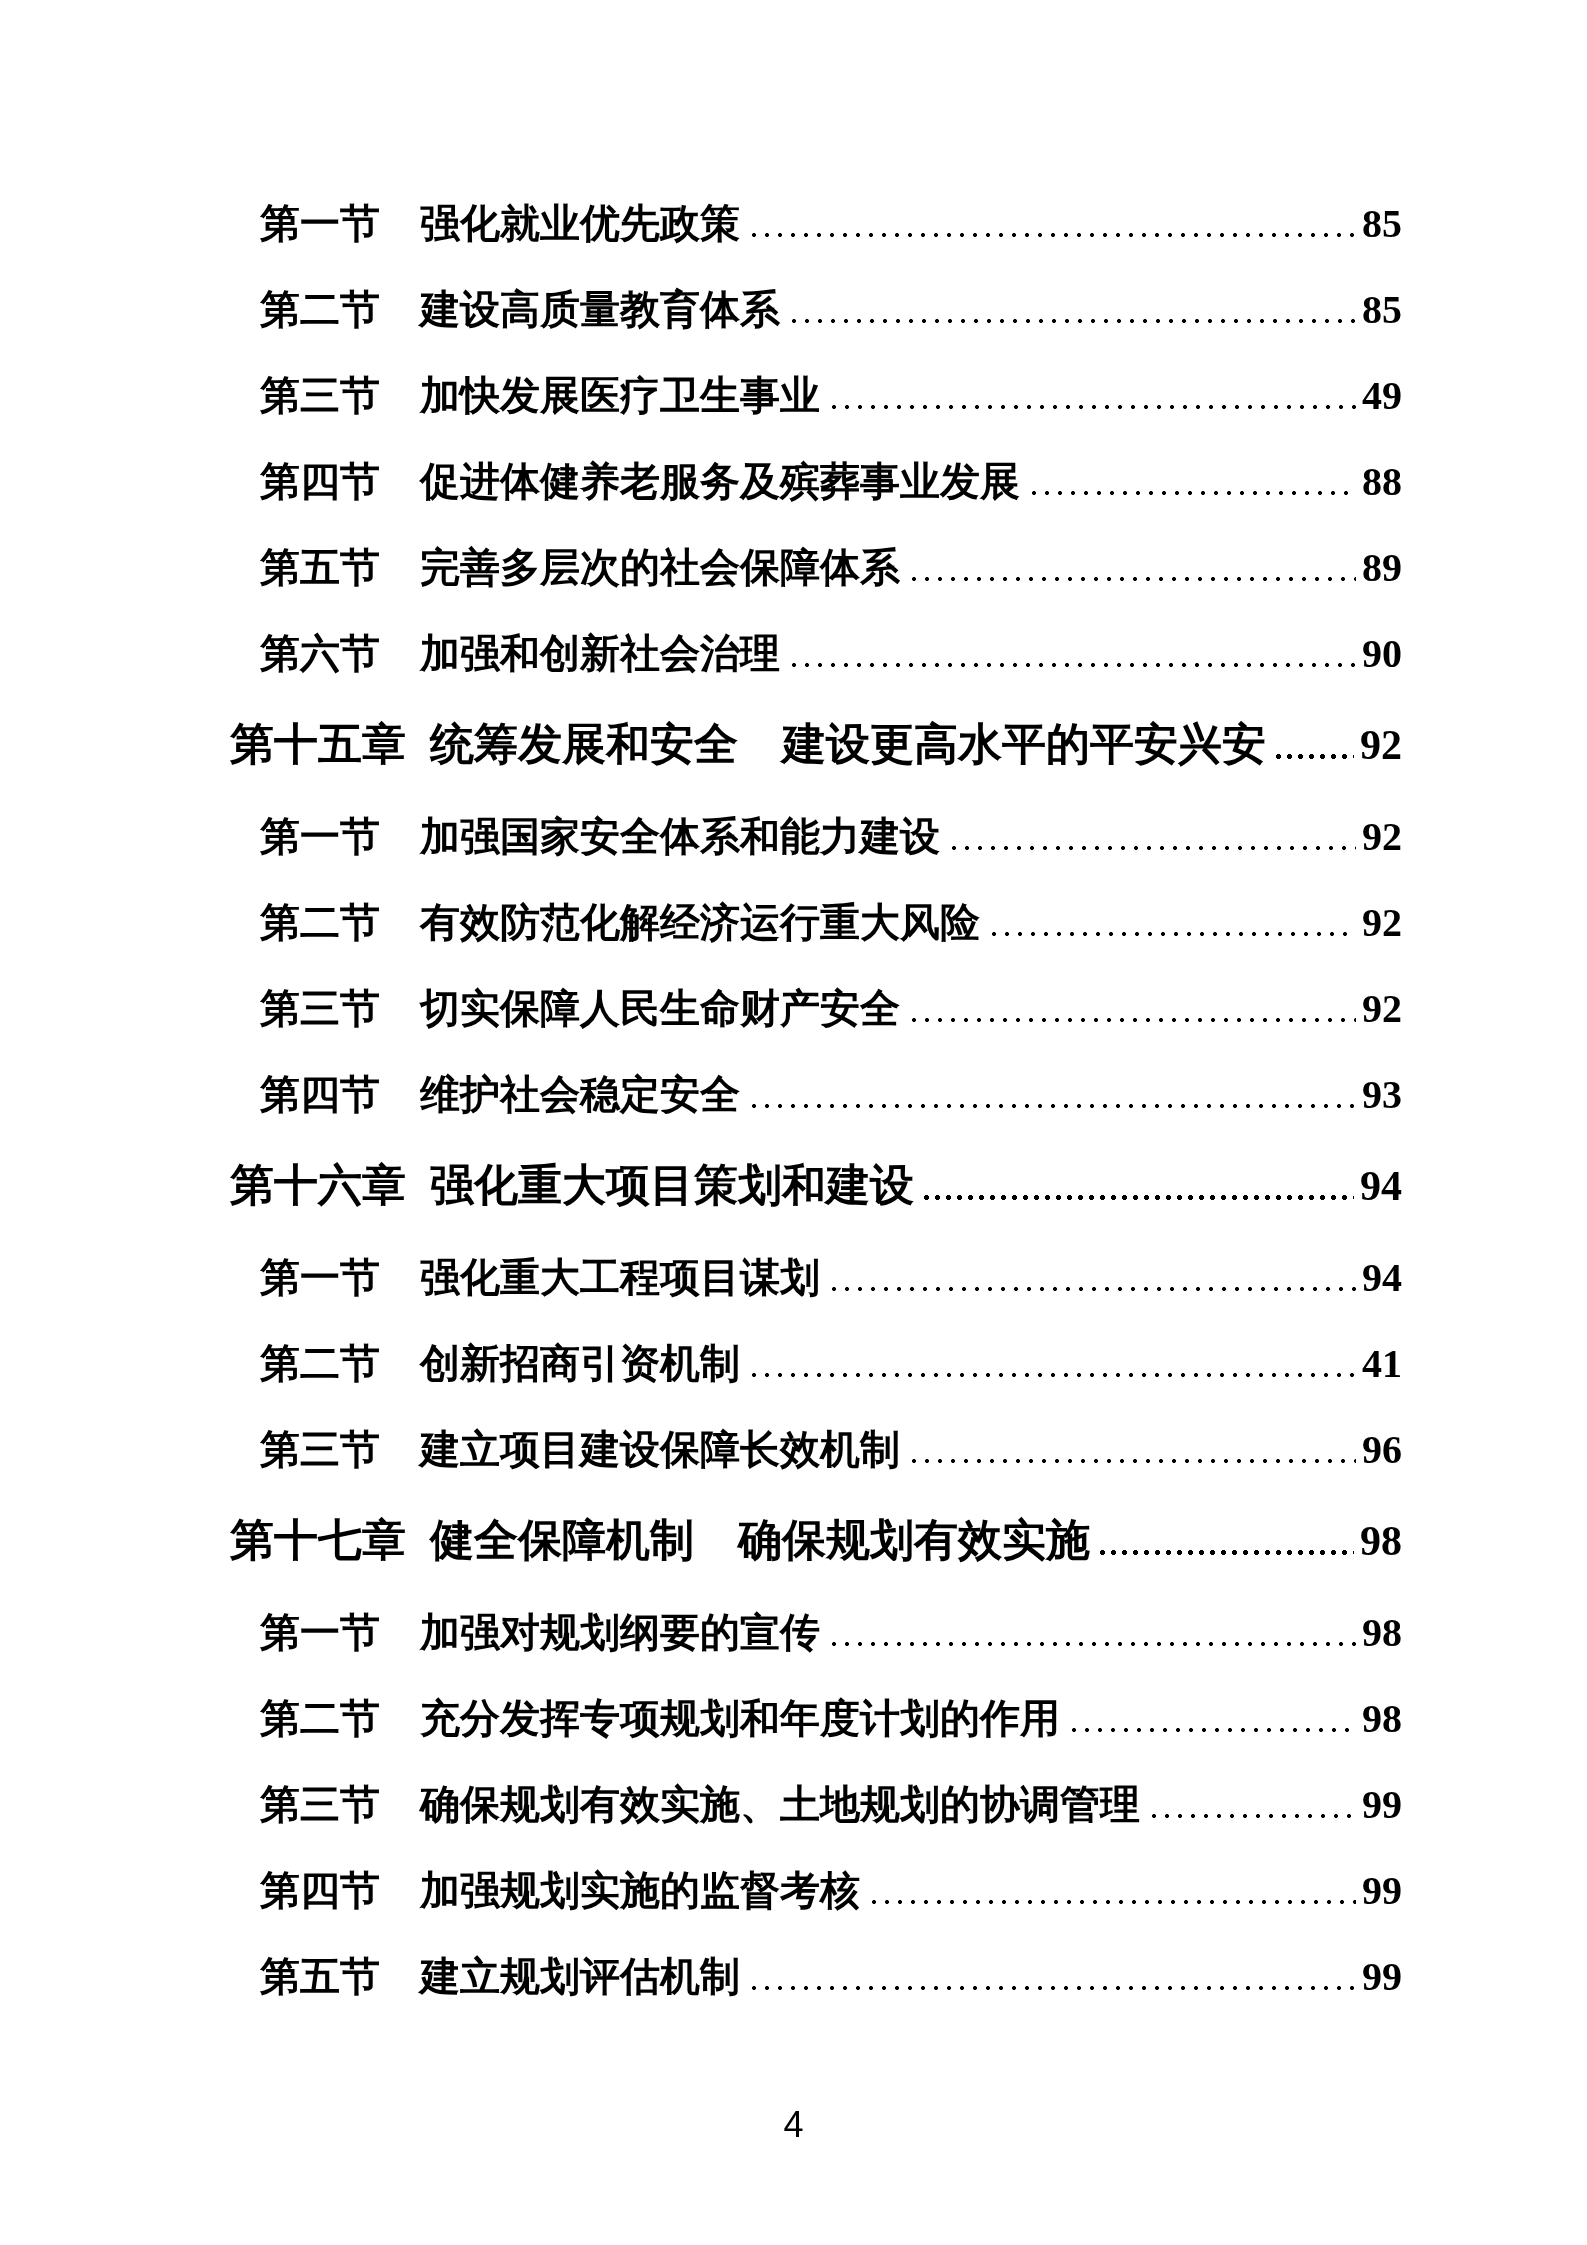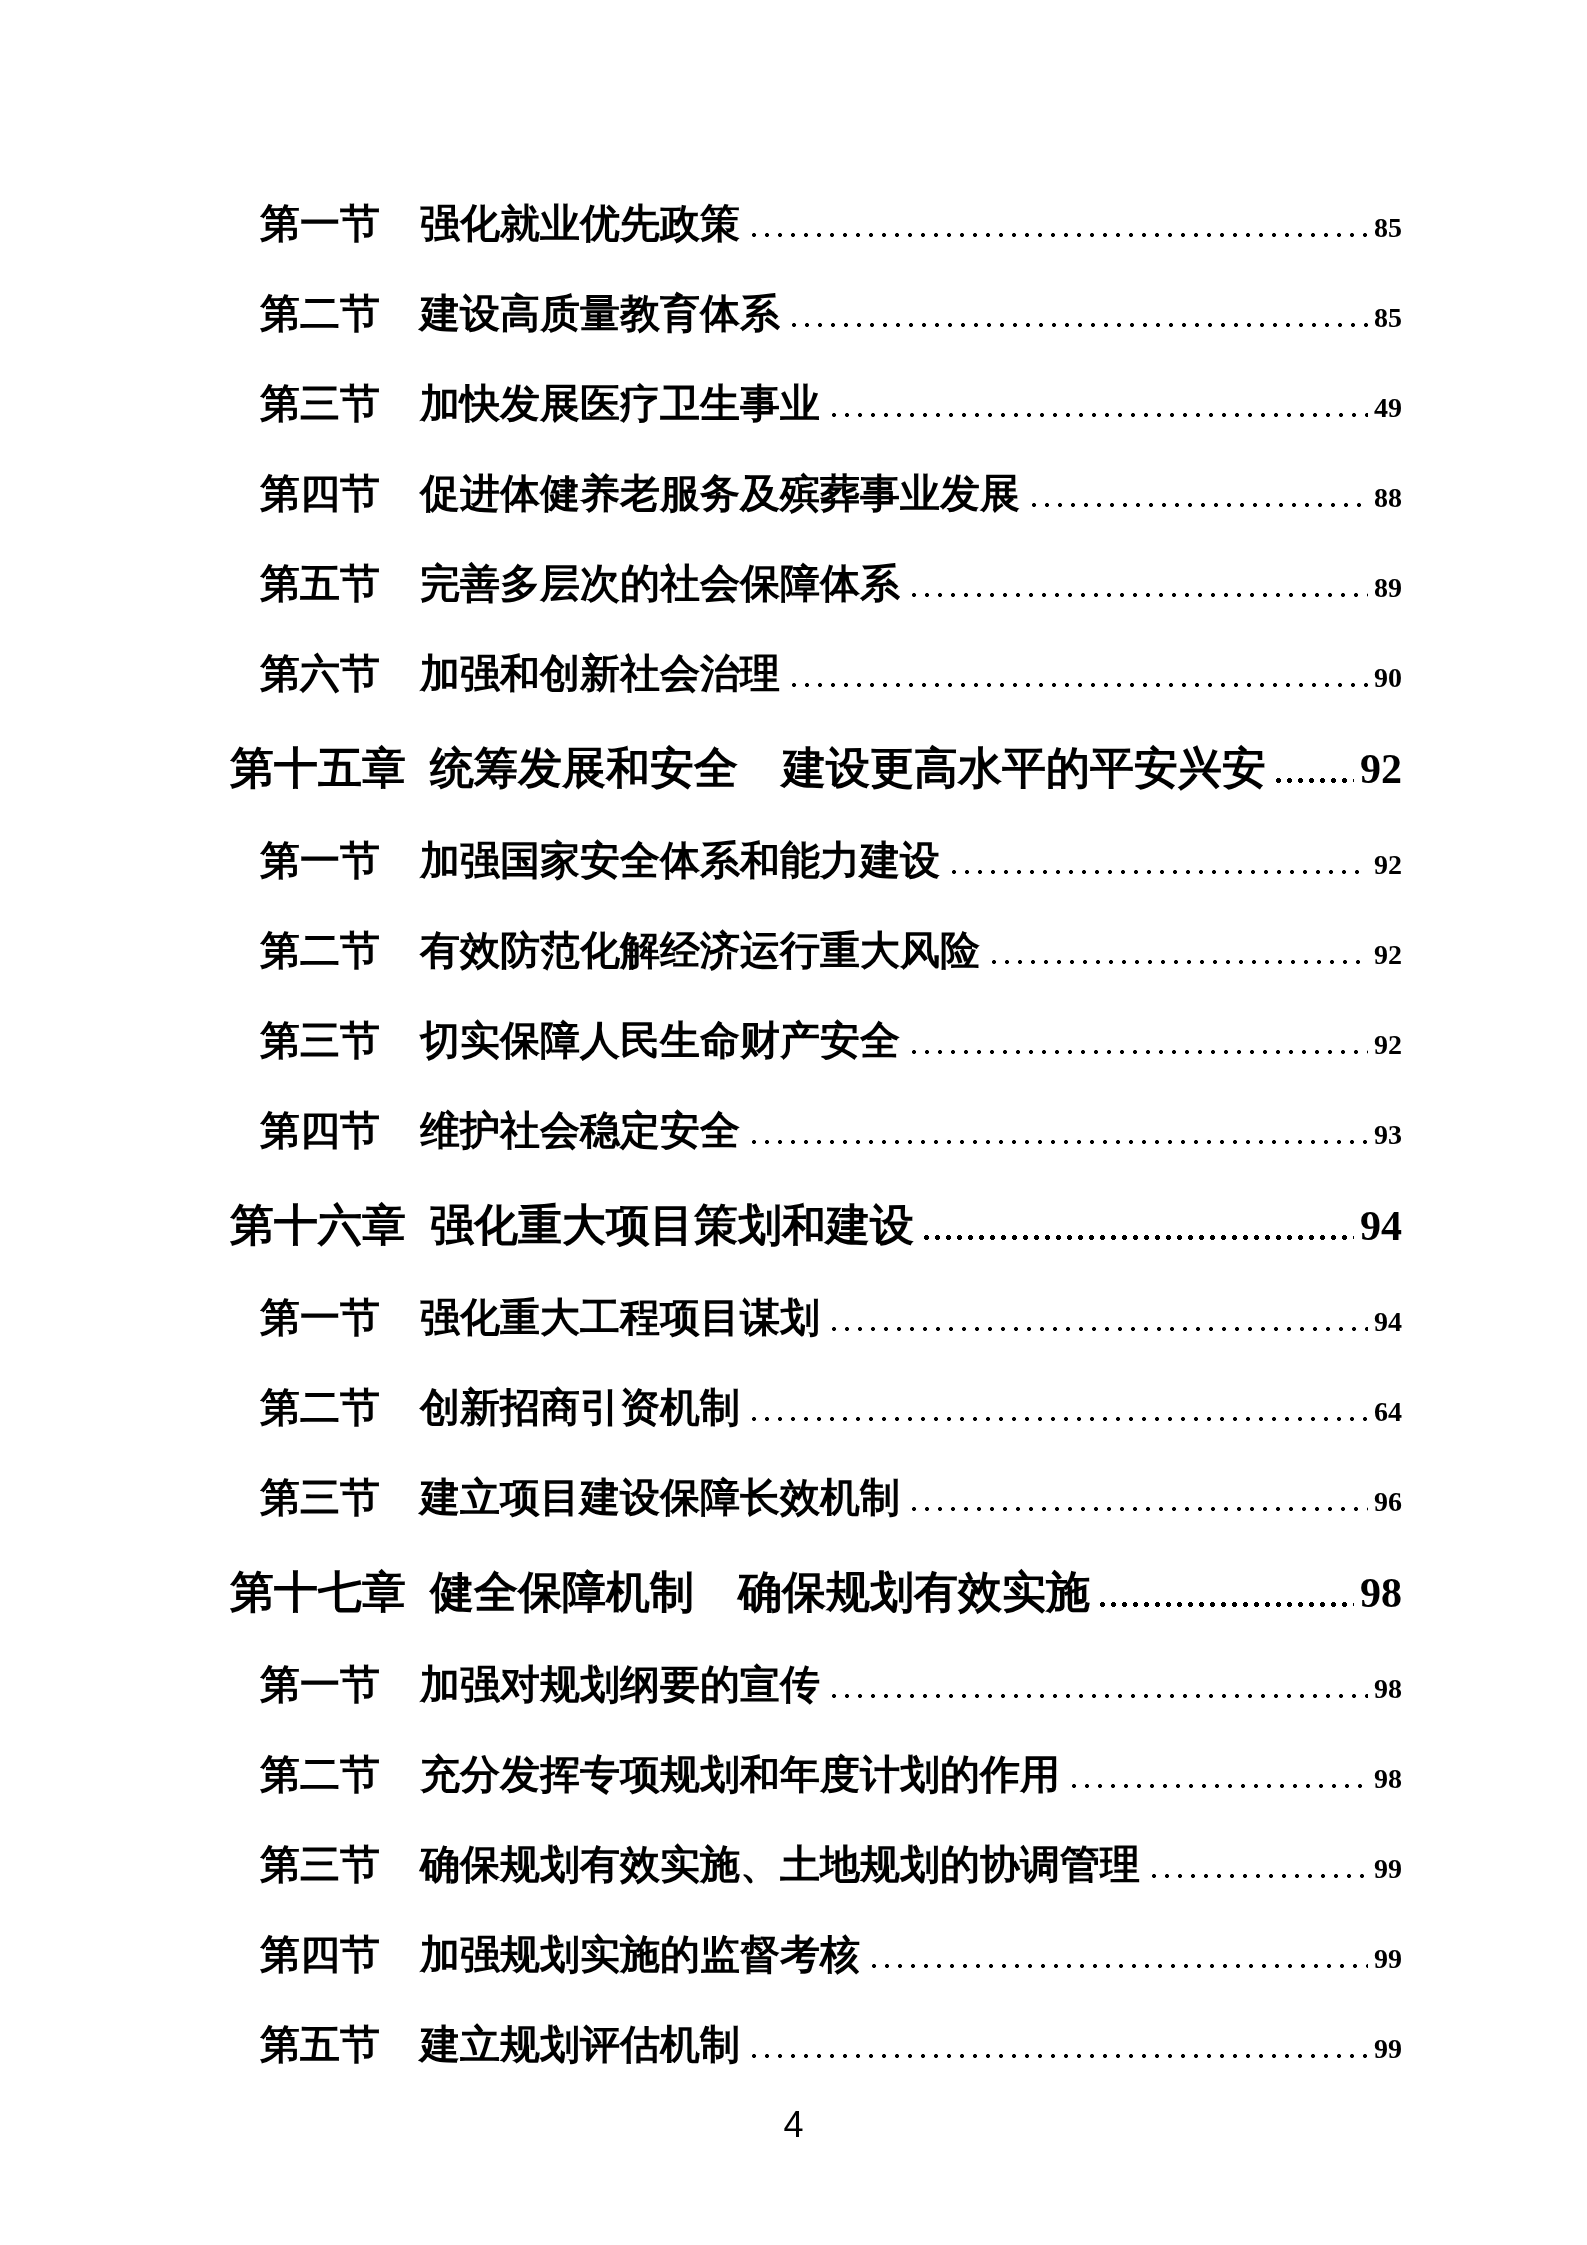--- a/index.html
+++ b/index.html
@@ -11,21 +11,21 @@
   }
   .content{position:absolute;left:230px;top:200px;width:1172px}
   .toc-line{display:flex;align-items:baseline}
   
   .toc-line.section{
     font-size:40px;line-height:48px;
     margin:0 0 38px 30px;
     font-weight:bold;
   }
   .toc-line.section .title{margin-left:40px}
-  .toc-line.section .pagenum{font-size:28px}
+  .toc-line.section .pagenum{font-size:40px}
   .toc-line.section .leader{
     flex:1 1 auto;height:4px;margin:0 6px 0 12px;
     background-image:radial-gradient(circle at 2px 2px, #000 1.9px, transparent 2.2px);
     background-size:13px 4px;background-repeat:repeat-x;background-position:left bottom;
   }
   
   .toc-line.chapter{
     font-family:"Liberation Sans","DejaVu Sans",sans-serif;
     font-weight:700;font-size:44px;line-height:56px;
     margin:24px 0 40px 0;
@@ -127,21 +127,21 @@
     <div class="toc-line section">
     <span class="label">第一节</span>
     <span class="title">强化重大工程项目谋划</span>
     <span class="leader"></span>
     <span class="pagenum">94</span>
   </div>
     <div class="toc-line section">
     <span class="label">第二节</span>
     <span class="title">创新招商引资机制</span>
     <span class="leader"></span>
-    <span class="pagenum">64</span>
+    <span class="pagenum">41</span>
   </div>
     <div class="toc-line section">
     <span class="label">第三节</span>
     <span class="title">建立项目建设保障长效机制</span>
     <span class="leader"></span>
     <span class="pagenum">96</span>
   </div>
     <div class="toc-line chapter">
     <span class="label">第十七章</span>
     <span class="title">健全保障机制　确保规划有效实施</span>

